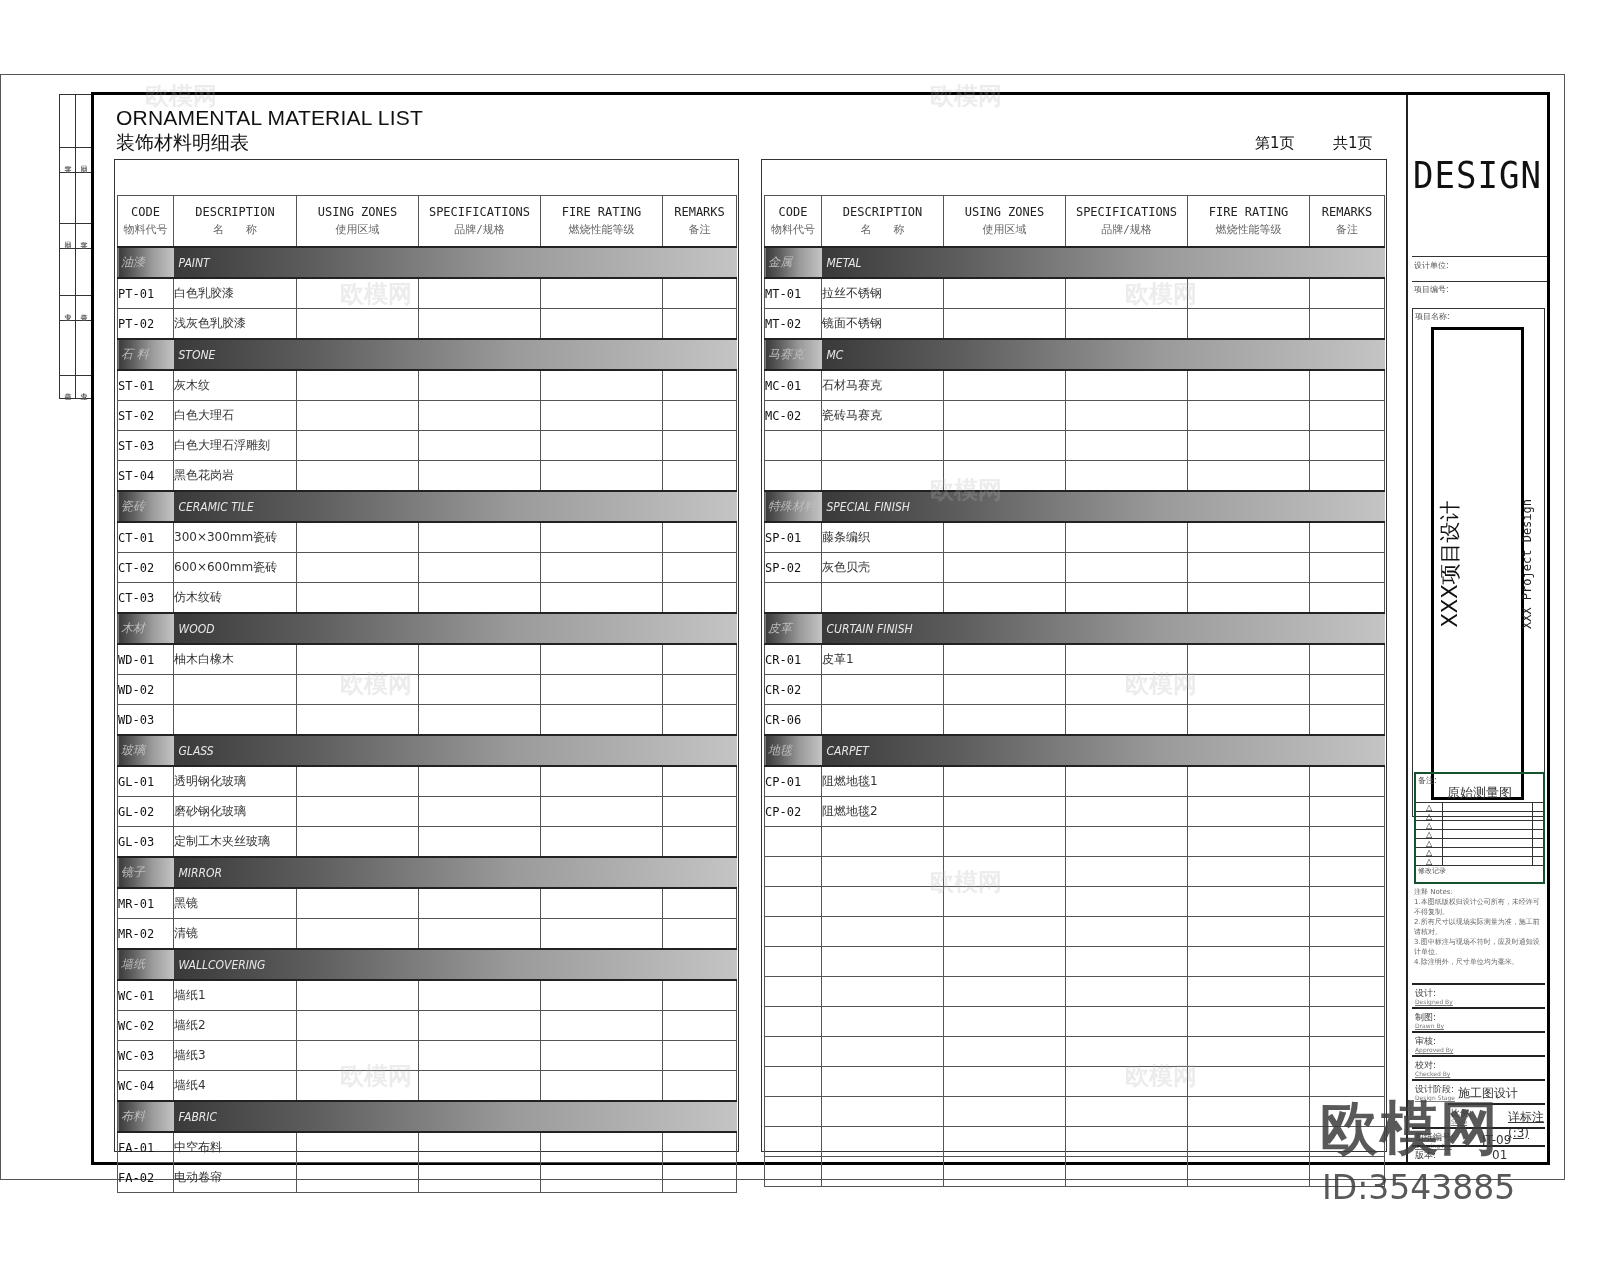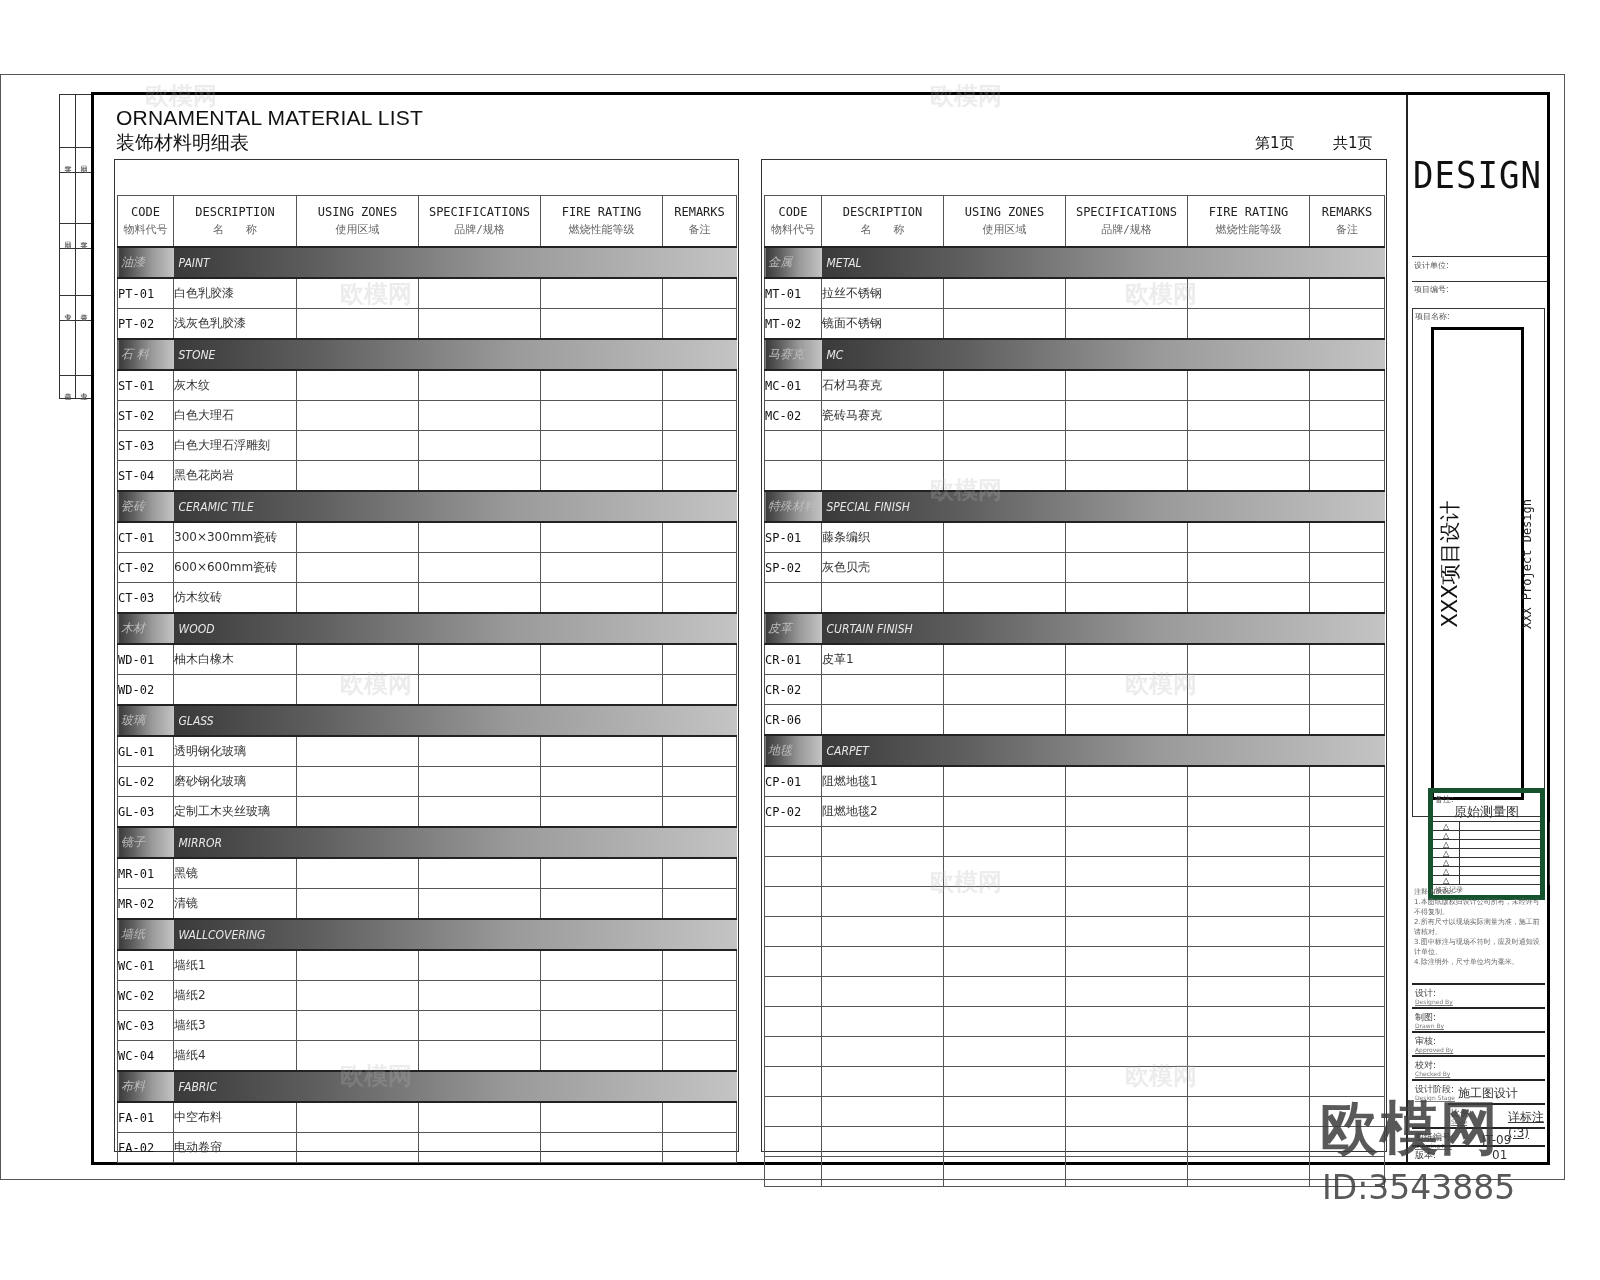--- a/index.html
+++ b/index.html
@@ -31,21 +31,21 @@
   tr.cat td.cat-en { font-family: "DejaVu Sans Condensed", "DejaVu Sans", sans-serif; font-size: 12px; padding-left: 5px; color: #e8e8e8; }
 
   .titleblock { position: absolute; left: 1406px; top: 95px; width: 141px; height: 1067px; border-left: 2px solid #222; box-sizing: border-box; }
   .tb-design { position: absolute; left: 0; right: 0; top: 60px; text-align: center; font-family: "DejaVu Sans Mono", monospace; font-size: 34px; letter-spacing: 1px; transform: scaleY(1.1); color: #111; }
   .tb-line { position: absolute; left: 4px; right: 0; border-top: 1px solid #333; }
   .tb-label { position: absolute; left: 6px; font-size: 8px; color: #555; }
   .tb-proj-box { position: absolute; left: 4px; right: 2px; top: 213px; height: 509px; border: 1px solid #333; box-sizing: border-box; }
   .tb-proj-inner { position: absolute; left: 18px; right: 20px; top: 18px; bottom: 16px; border: 3px solid #000; }
   .tb-proj-cn { position: absolute; left: 50%; top: 50%; transform: translate(-72%, -50%) rotate(-90deg); font-size: 21px; white-space: nowrap; color: #111; }
   .tb-proj-en { position: absolute; left: 50%; top: 50%; transform: translate(-12%, -50%) rotate(-90deg); font-family: "DejaVu Sans Mono", monospace; font-size: 12px; white-space: nowrap; color: #222; }
-  .tb-rev { position: absolute; left: 20px; right: 2px; top: 677px; height: 112px; border: 5px solid #14532d; box-sizing: border-box; margin-top: 16px; }
+  .tb-rev { position: absolute; left: 6px; right: 2px; top: 677px; height: 112px; border: 2px solid #14532d; box-sizing: border-box; }
   .tb-rev-title { position: absolute; left: 0; right: 0; top: 10px; text-align: center; font-size: 13px; color: #333; }
   .tb-rev-row { position: absolute; left: 0; right: 0; height: 9px; border-top: 1px solid #333; font-size: 8px; }
   .tb-rev-row span.tri { position: absolute; left: 0; width: 26px; text-align: center; line-height: 9px; border-right: 1px solid #333; height: 9px; }
   .tb-rev-row span.mid { position: absolute; left: 26px; width: 90px; height: 9px; border-right: 1px solid #333; }
   .tb-notes { position: absolute; left: 6px; right: 4px; top: 792px; font-size: 7px; line-height: 10px; color: #666; white-space: pre-wrap; }
   .tb-sign { position: absolute; left: 4px; right: 2px; height: 24px; border-top: 2px solid #222; box-sizing: border-box; }
   .tb-sign .sl { position: absolute; left: 3px; top: 2px; font-size: 9px; color: #444; }
   .tb-sign .se { position: absolute; left: 3px; top: 13px; font-size: 6px; color: #777; text-decoration: underline; }
   .tb-sign .sv { position: absolute; left: 46px; top: 4px; font-size: 12px; color: #333; }
 
@@ -192,20 +192,28 @@
       <tr>
         <td class="code">WD-01</td>
         <td class="desc">柚木白橡木</td>
         <td></td>
         <td></td>
         <td></td>
         <td></td>
       </tr>
       <tr>
         <td class="code">WD-02</td>
+        <td class="desc"></td>
+        <td></td>
+        <td></td>
+        <td></td>
+        <td></td>
+      </tr>
+      <tr>
+        <td class="code">WD-03</td>
         <td class="desc"></td>
         <td></td>
         <td></td>
         <td></td>
         <td></td>
       </tr>
       <tr class="cat">
         <td class="cat-cn">玻璃</td>
         <td class="cat-en" colspan="5">GLASS</td>
       </tr>

